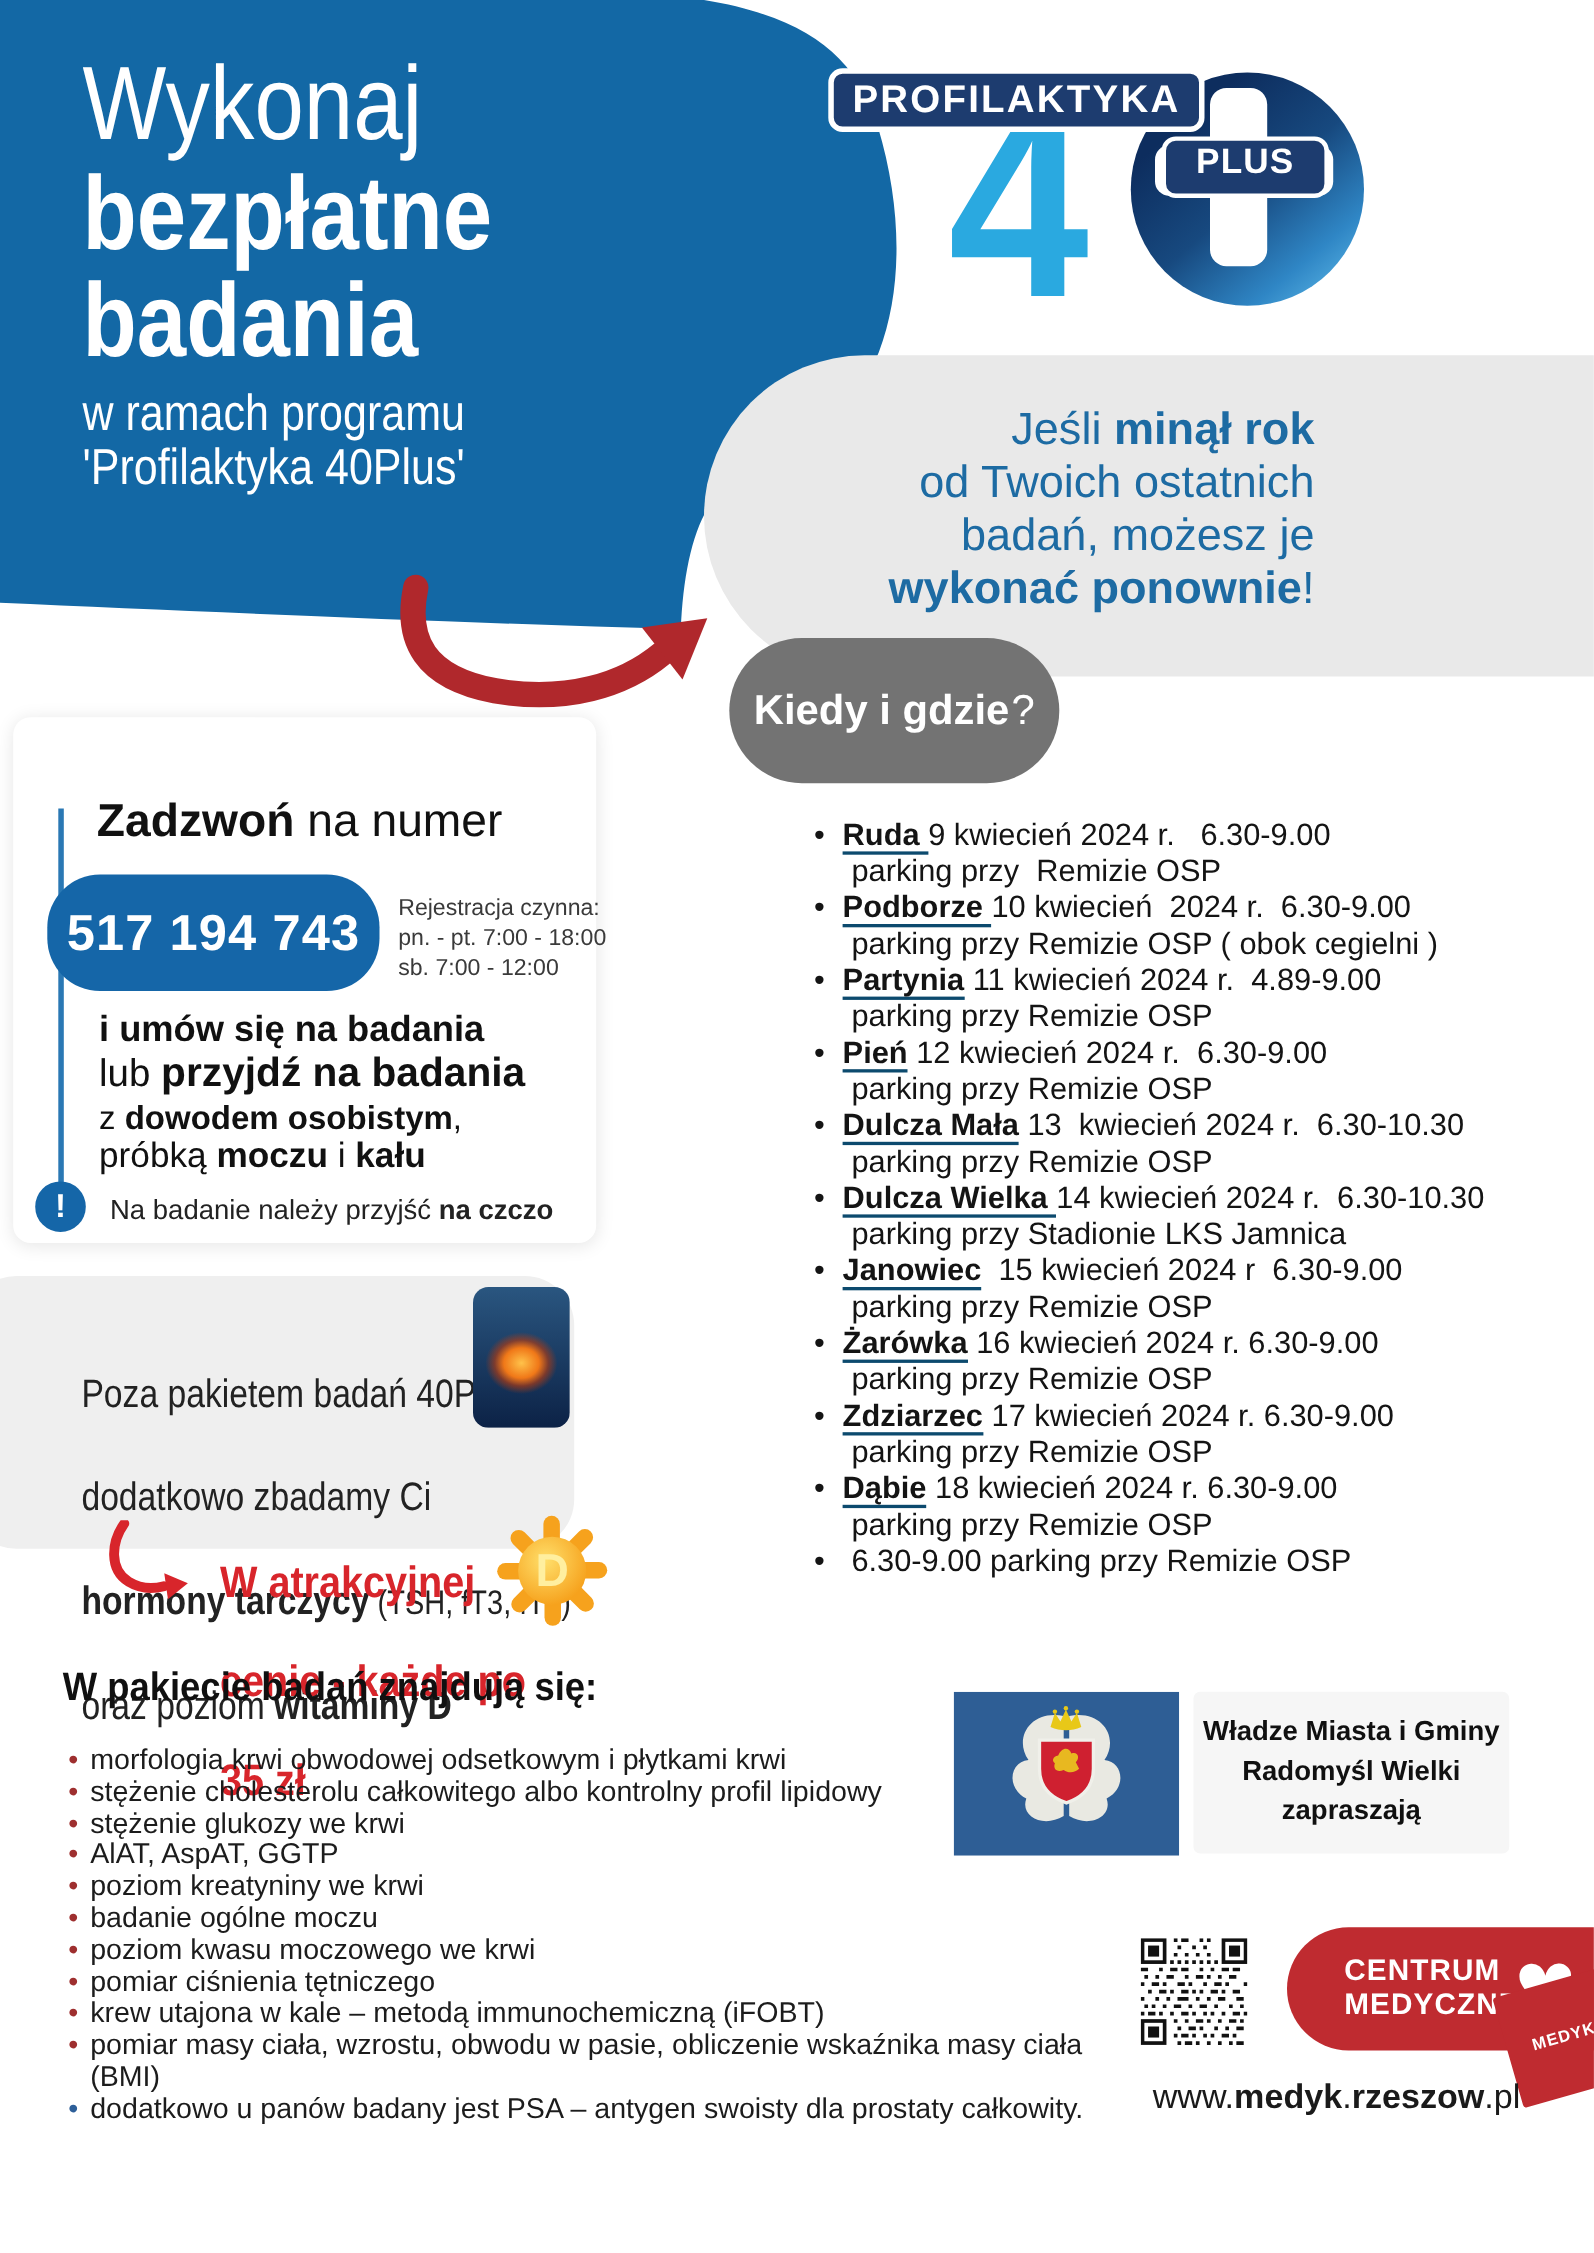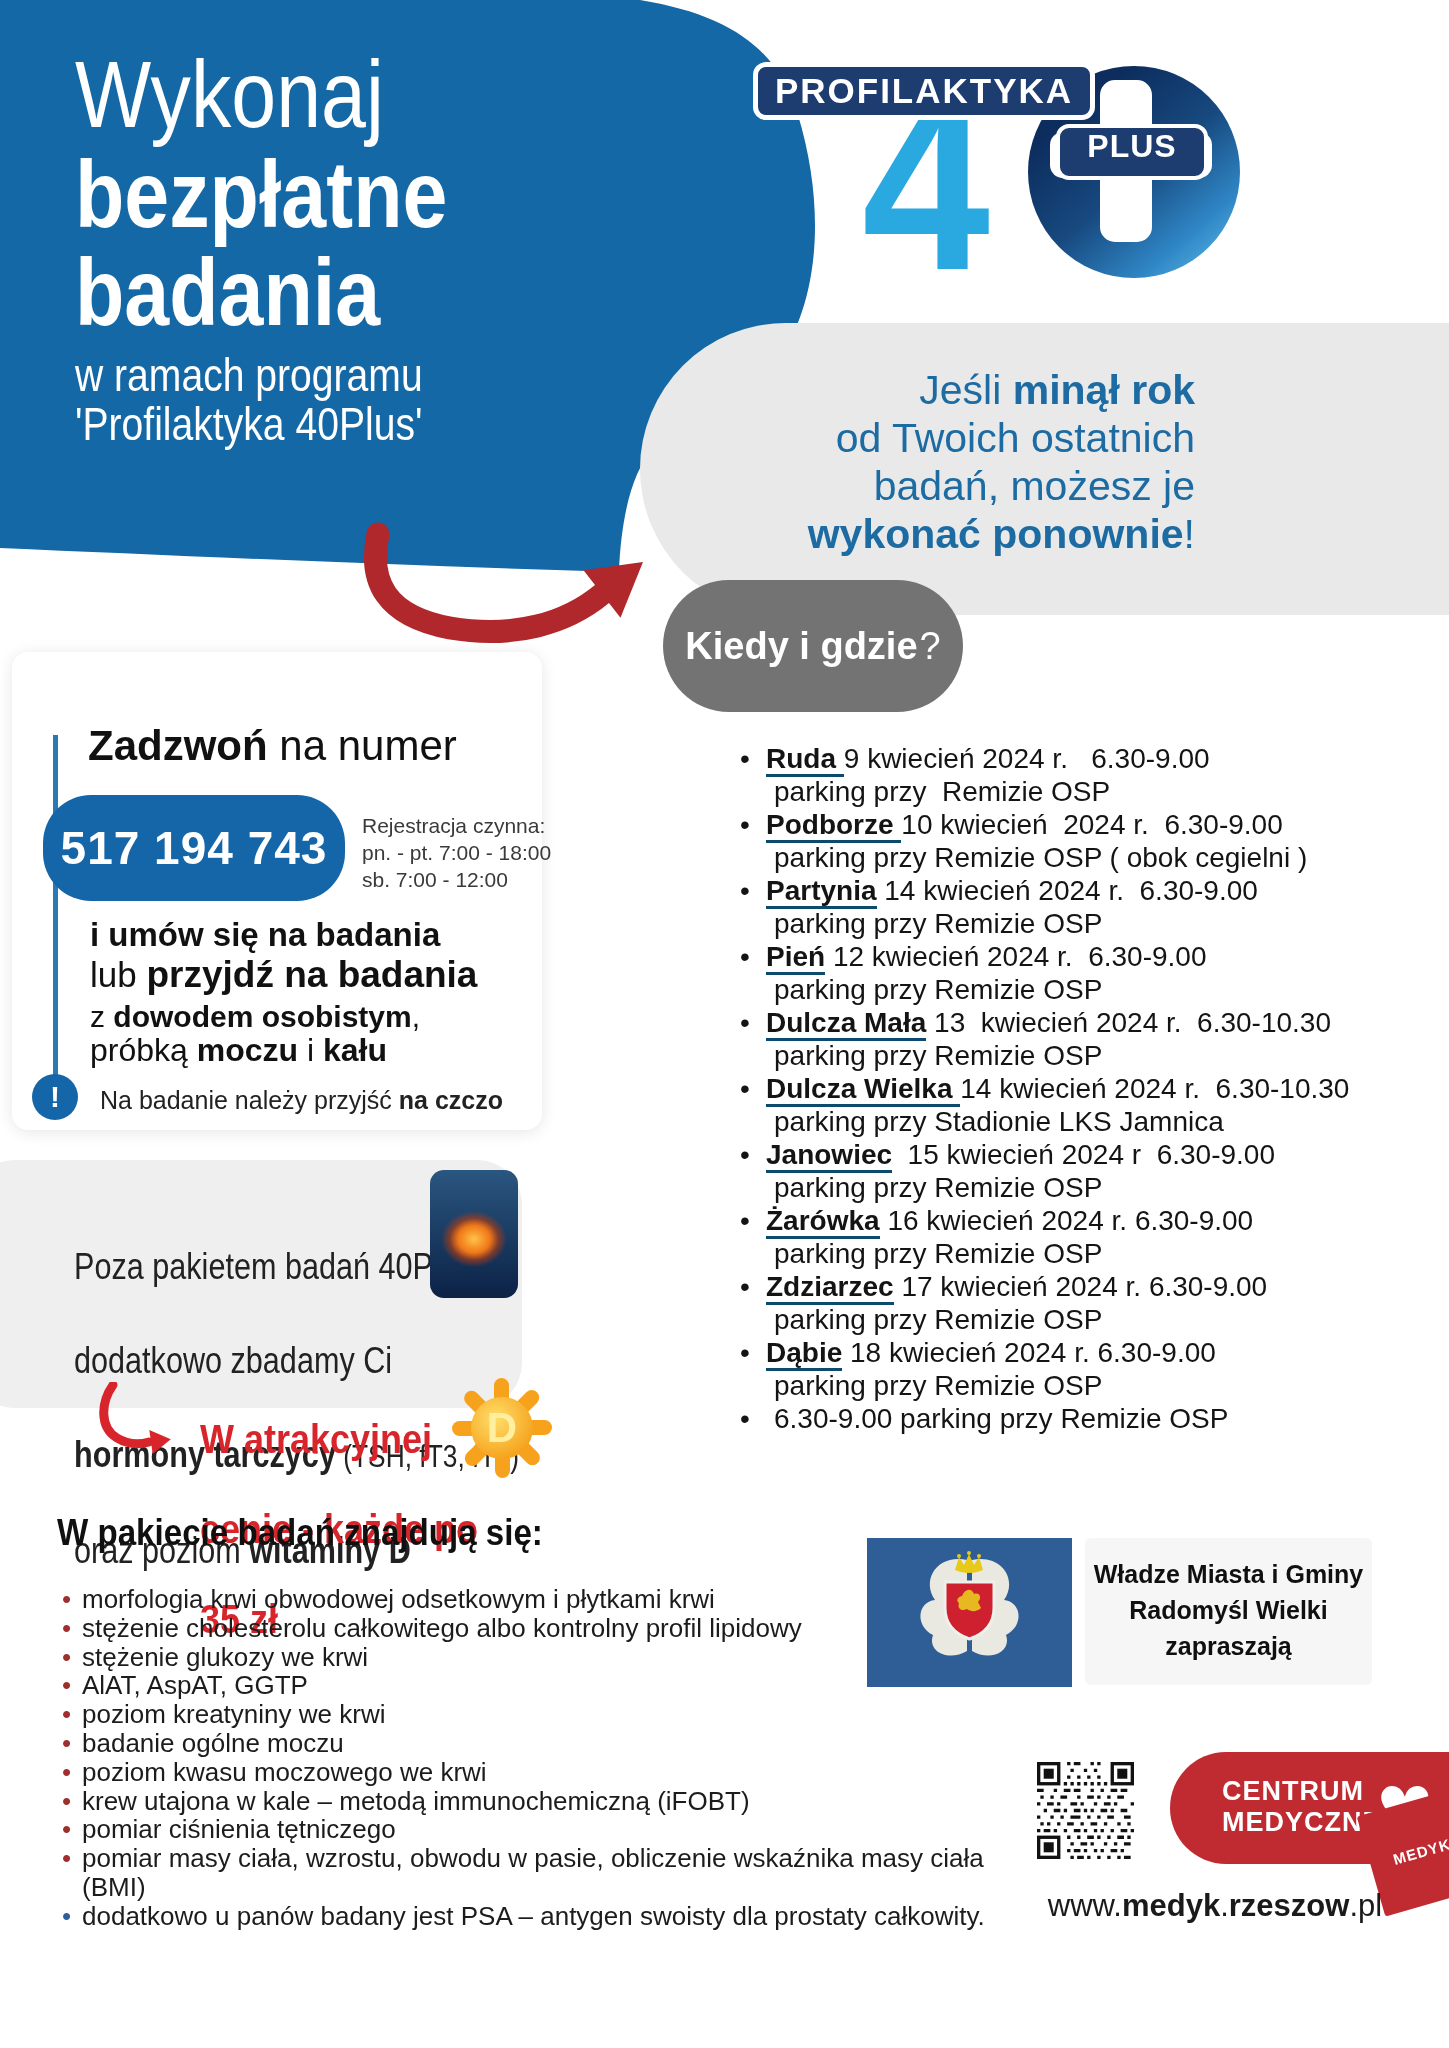--- a/index.html
+++ b/index.html
@@ -187,21 +187,21 @@
       <div class="l1"><span class="town">Ruda </span><span class="dt">9 kwiecień 2024 r.   6.30-9.00</span></div>
       <div class="loc">parking przy  Remizie OSP</div>
     </div>
 
     <div class="sched-item">
       <div class="l1"><span class="town">Podborze </span><span class="dt">10 kwiecień  2024 r.  6.30-9.00</span></div>
       <div class="loc">parking przy Remizie OSP ( obok cegielni )</div>
     </div>
 
     <div class="sched-item">
-      <div class="l1"><span class="town">Partynia</span><span class="dt"> 14 kwiecień 2024 r.  6.30-9.00</span></div>
+      <div class="l1"><span class="town">Partynia</span><span class="dt"> 11 kwiecień 2024 r.  4.89-9.00</span></div>
       <div class="loc">parking przy Remizie OSP</div>
     </div>
 
     <div class="sched-item">
       <div class="l1"><span class="town">Pień</span><span class="dt"> 12 kwiecień 2024 r.  6.30-9.00</span></div>
       <div class="loc">parking przy Remizie OSP</div>
     </div>
 
     <div class="sched-item">
       <div class="l1"><span class="town">Dulcza Mała</span><span class="dt"> 13  kwiecień 2024 r.  6.30-10.30</span></div>
@@ -277,23 +277,23 @@
     <div class="pkg-item">stężenie glukozy we krwi</div>
 
     <div class="pkg-item">AlAT, AspAT, GGTP</div>
 
     <div class="pkg-item">poziom kreatyniny we krwi</div>
 
     <div class="pkg-item">badanie ogólne moczu</div>
 
     <div class="pkg-item">poziom kwasu moczowego we krwi</div>
 
+    <div class="pkg-item">pomiar ciśnienia tętniczego</div>
+
     <div class="pkg-item">krew utajona w kale – metodą immunochemiczną (iFOBT)</div>
-
-    <div class="pkg-item">pomiar ciśnienia tętniczego</div>
 
     <div class="pkg-item">pomiar masy ciała, wzrostu, obwodu w pasie, obliczenie wskaźnika masy ciała (BMI)</div>
 
     <div class="pkg-item">dodatkowo u panów badany jest PSA – antygen swoisty dla prostaty całkowity.</div>
   </div>
 
 <svg class="abs flag" viewBox="0 0 205 149">
   <rect x="0" y="0" width="205" height="149" fill="#2e5e95"></rect>
   <path d="M100,22 C70,16 54,42 68,62 C50,64 48,88 66,97 C60,114 82,124 100,113 Z" fill="#e9e9e2"></path>
   <path d="M105,22 C135,16 151,42 137,62 C155,64 157,88 139,97 C145,114 123,124 105,113 Z" fill="#e9e9e2"></path>

